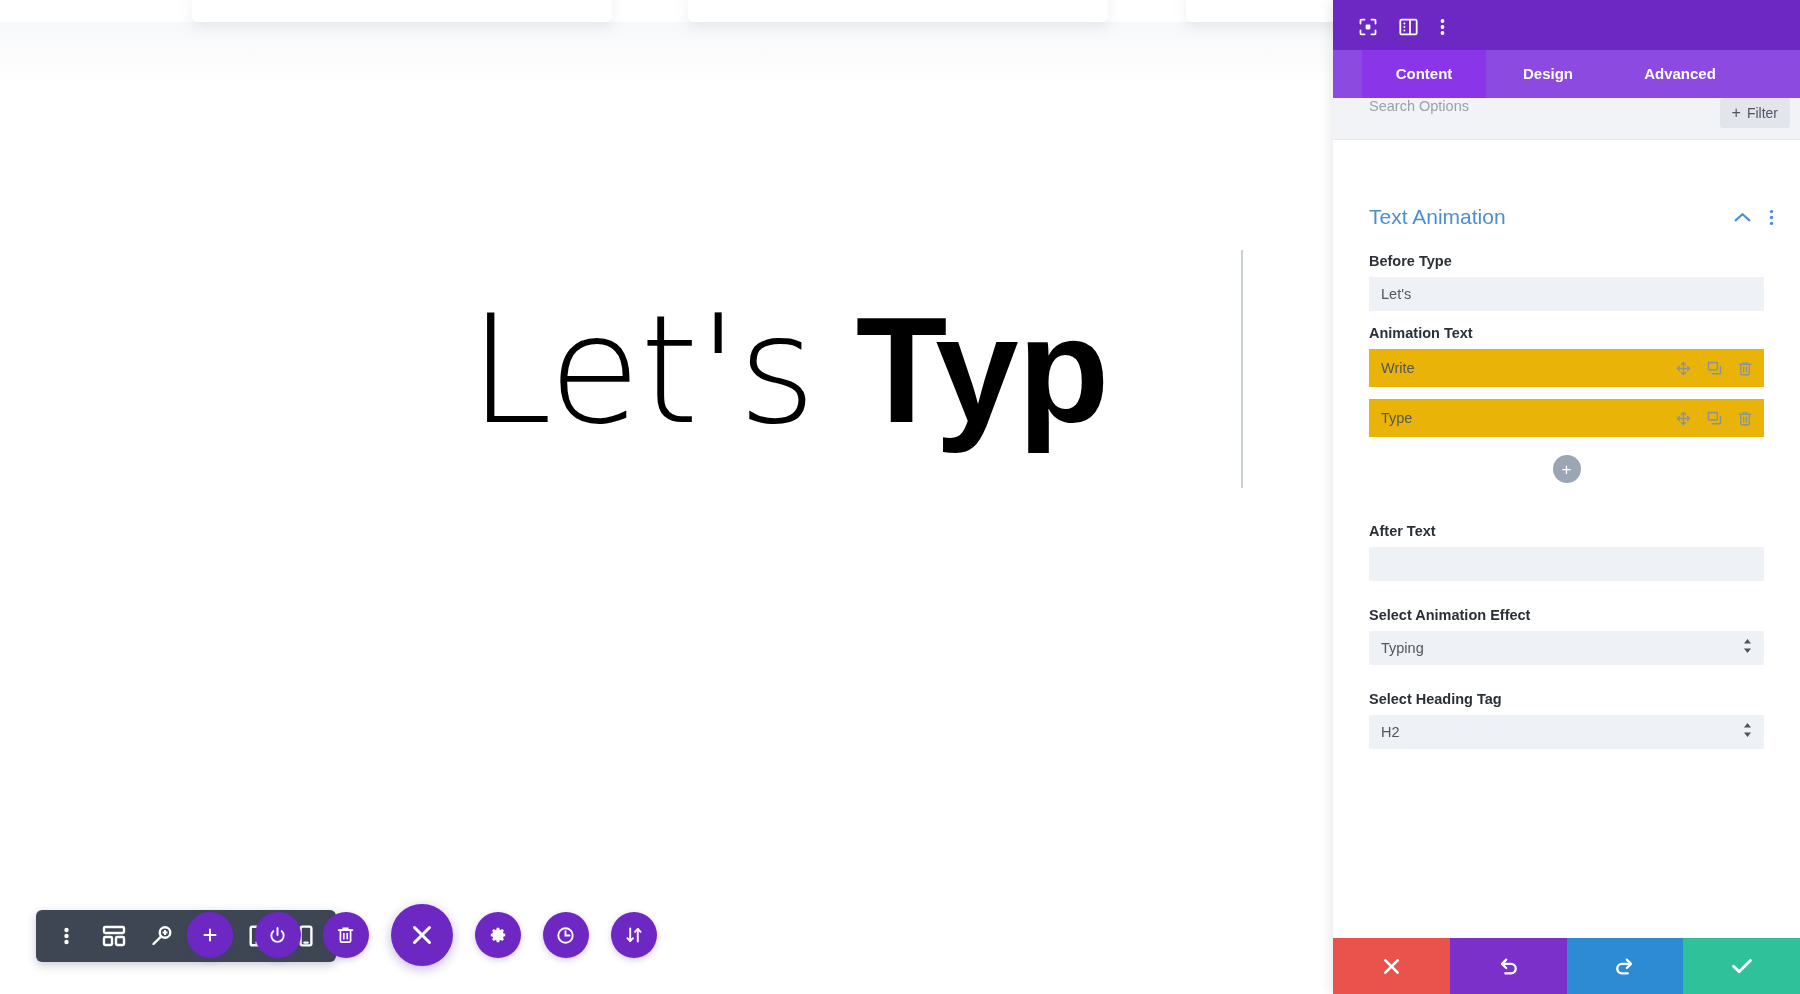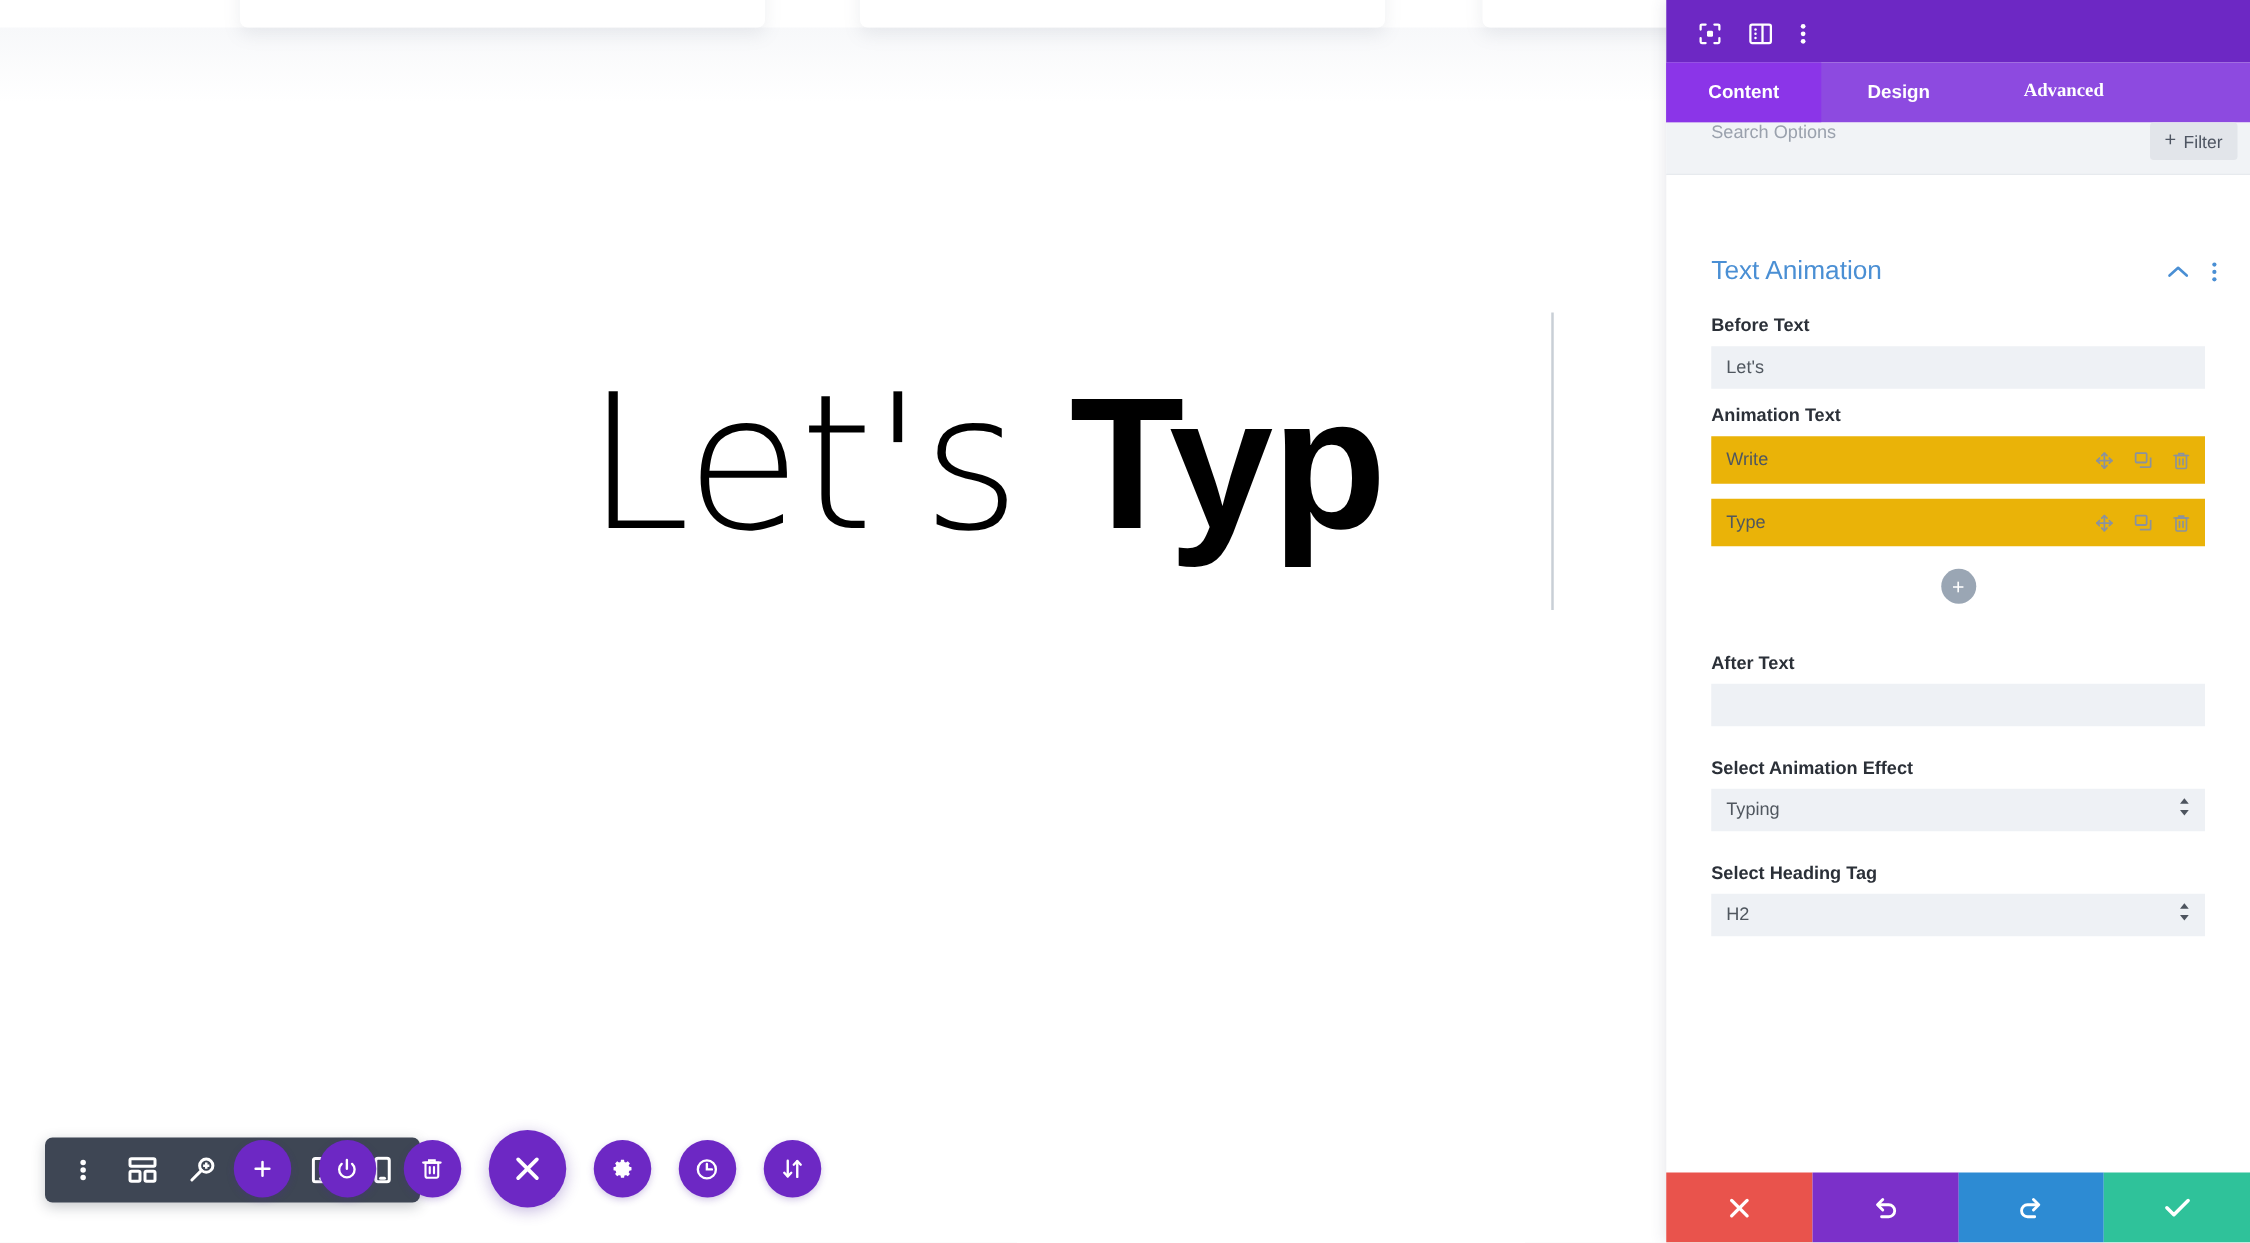--- a/index.html
+++ b/index.html
@@ -106,28 +106,28 @@
     white-space: nowrap; overflow: hidden; text-overflow: ellipsis;
   }
   .panel-preset {
     margin-top: 6px; font-size: 13.5px; font-weight: 700;
     color: #d8c4ee;
   }
   .panel-preset .caret { font-size: 9px; margin-left: 2px; }
   .panel-head-icons { display: flex; align-items: center; gap: 22px; padding-top: 4px; }
   .hicon { cursor: pointer; display: flex; align-items: center; justify-content: center; color:#fff; }
 
-  .tabs { display: flex; background: #8d4ae0; }
+  .tabs { display: flex; background: #8d4ae0; padding-left: 29px; }
   .tab {
     padding: 15px 0 16px; font-size: 15px; font-weight: 700;
     color: #ffffff; cursor: pointer; text-align: center;
   }
   .tab.t1 { width: 124px; }
   .tab.t2 { width: 124px; }
-  .tab.t3 { width: 140px; font-family: Liberation Serif, serif; }
+  .tab.t3 { width: 140px; }
   .tab.active { background: #8b35e8; }
 
   .searchbar {
     display: flex; align-items: flex-start;
     background: #f1f3f6;
     height: 42px;
     border-bottom: 1px solid #e7eaee;
   }
   .search-input {
     flex: 1; border: 0; background: transparent; outline: none;
@@ -413,21 +413,21 @@
         <span class="sec-ico">
           <svg width="5" height="17" viewBox="0 0 5 17" fill="currentColor">
             <circle cx="2.5" cy="2.6" r="1.7"></circle>
               <circle cx="2.5" cy="8.5" r="1.7"></circle>
               <circle cx="2.5" cy="14.4" r="1.7"></circle>
           </svg>
         </span>
       </div>
 
       <div class="field">
-        <div class="field-label">Before Text</div>
+        <div class="field-label">Before Type</div>
         <input class="field-input" type="text" value="Let's" style="">
       </div>
 
       <div class="repeater">
         <div class="field-label">Animation Text</div>
 
         <div class="rep-row">
           <div class="rep-label">Write</div>
           <div class="rep-actions">
             <span class="rep-act">

